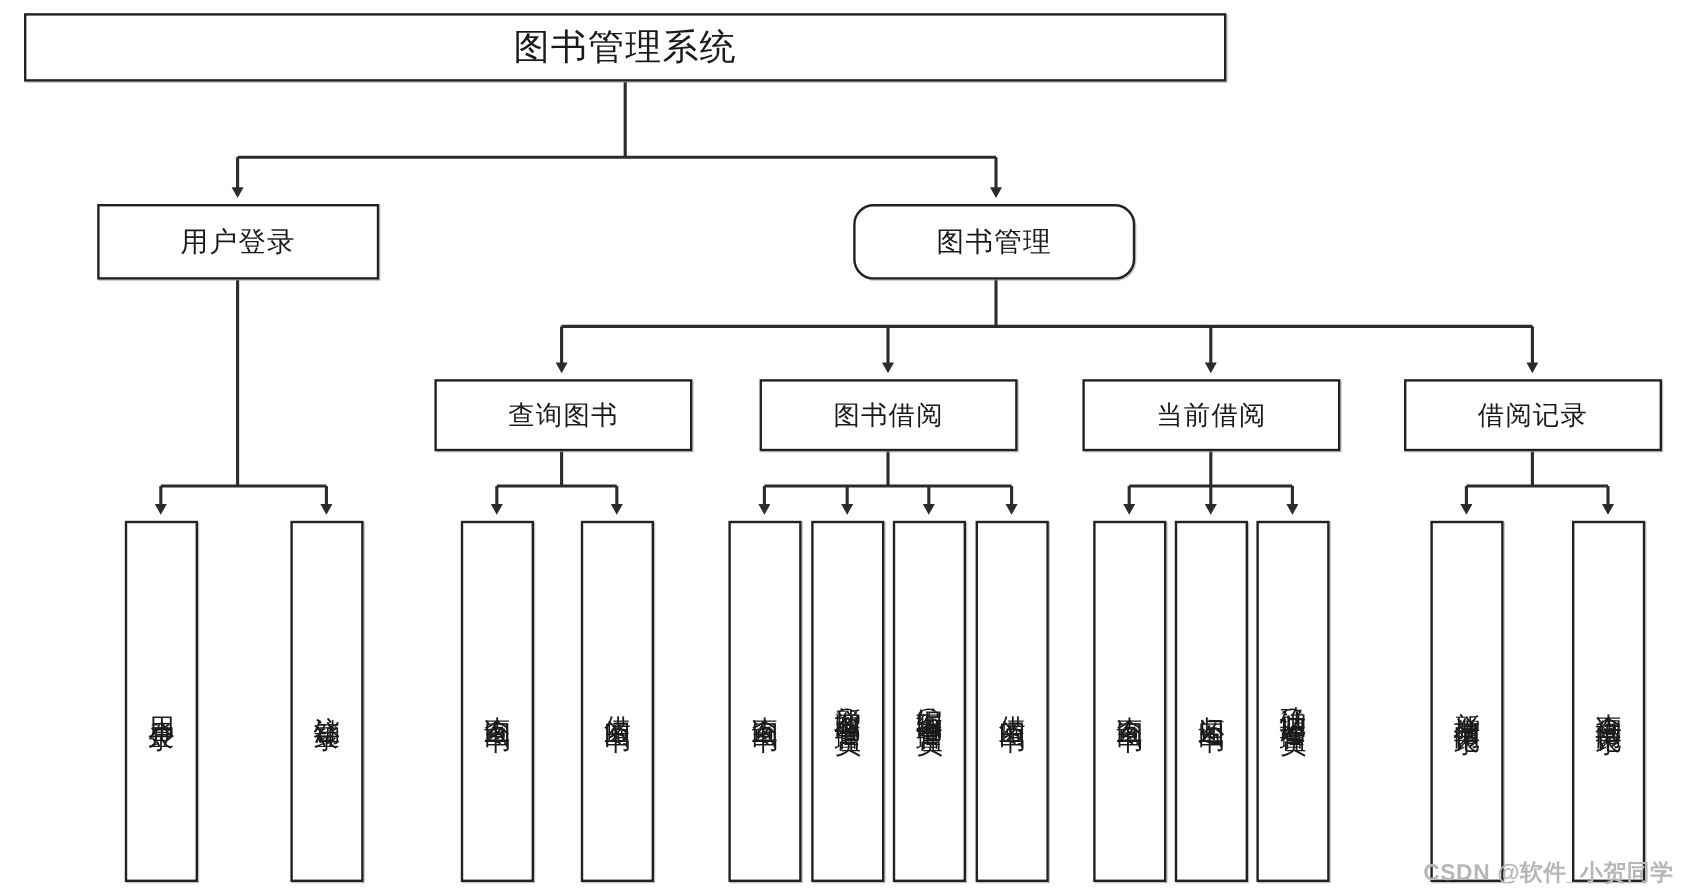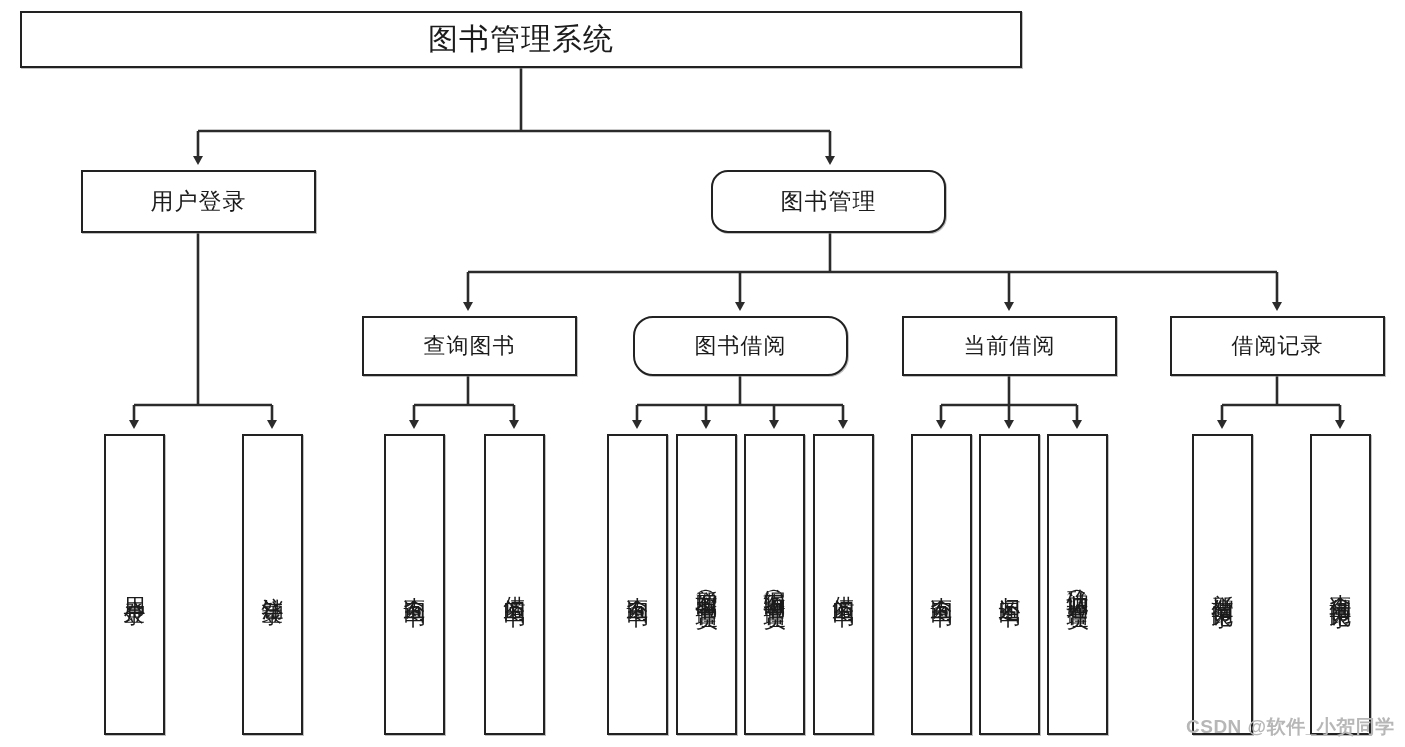--- a/index.html
+++ b/index.html
@@ -134,21 +134,21 @@
   <div class="node level1" style="left:81px; top:170px; width:235px; height:63px;">
     <span class="htext">用户登录</span>
   </div>
   <div class="node level1" style="left:711px; top:170px; width:235px; height:63px;border-radius:17px;">
     <span class="htext">图书管理</span>
   </div>
 
   <div class="node level2" style="left:362px; top:316px; width:215px; height:60px;">
     <span class="htext">查询图书</span>
   </div>
-  <div class="node level2" style="left:633px; top:316px; width:215px; height:60px;border-radius:20px;">
+  <div class="node level2" style="left:633px; top:316px; width:215px; height:60px;">
     <span class="htext">图书借阅</span>
   </div>
   <div class="node level2" style="left:1170px; top:316px; width:215px; height:60px;">
     <span class="htext">借阅记录</span>
   </div>
   <div class="node level2" style="left:902px; top:316px; width:215px; height:60px;">
     <span class="htext">当前借阅</span>
   </div>
 
   <div class="node leaf" style="left:104px; top:434px; width:61px; height:301px;">

